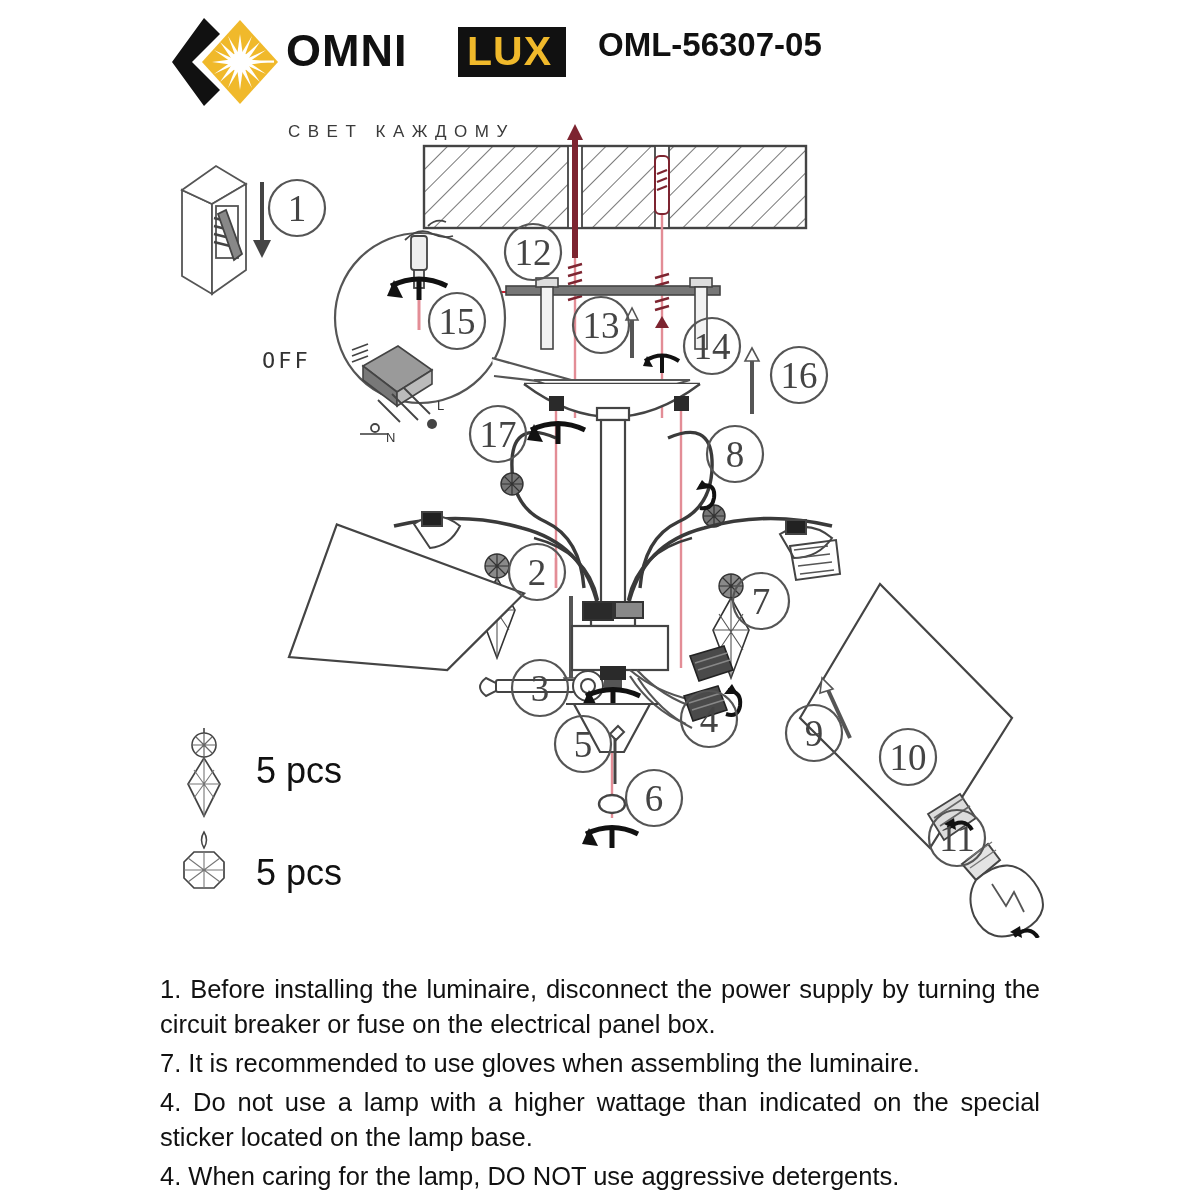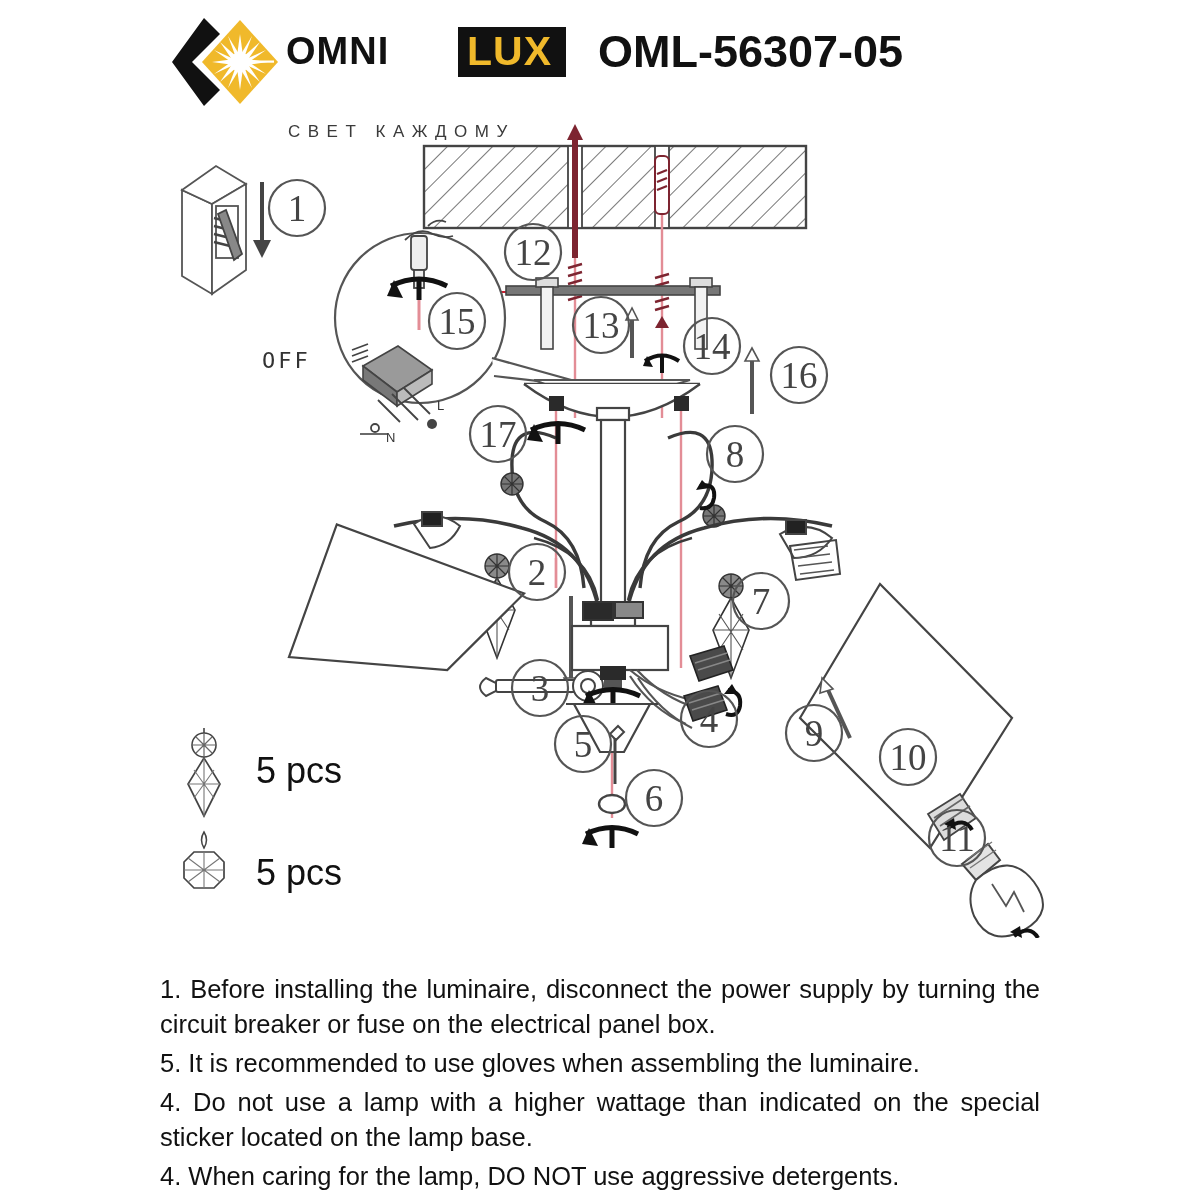--- a/index.html
+++ b/index.html
@@ -9,37 +9,37 @@
     position:relative;overflow:hidden;
   }
   #page{position:relative;width:1200px;height:1200px;}
 
   
   .header{position:absolute;left:0;top:0;width:1200px;height:118px;}
   .logo-wrap{position:absolute;left:168px;top:14px;width:380px;height:96px;}
   .logo-mark{position:absolute;left:0;top:2px;width:112px;height:92px;}
   .logo-words{position:absolute;left:118px;top:14px;width:270px;height:50px;}
   .word-omni{
-    position:absolute;left:0;top:0;font-size:38px;font-weight:bold;
+    position:absolute;left:0;top:0;font-size:45px;font-weight:bold;
     letter-spacing:1px;color:#111;line-height:46px;
   }
   .lux-box{
     position:absolute;left:172px;top:-1px;background:#111;
     padding:2px 14px 4px 9px;
   }
   .word-lux{
     font-size:41px;font-weight:bold;letter-spacing:1px;
     color:#f0b92b;line-height:44px;display:block;
   }
   .slogan{
     position:absolute;left:120px;top:64px;font-size:17px;
     letter-spacing:7.5px;color:#3a3a3a;font-weight:500;white-space:nowrap;margin-top:44px;
   }
   .product-code{
-    position:absolute;left:598px;top:26px;font-size:45px;font-weight:bold;
+    position:absolute;left:598px;top:26px;font-size:33px;font-weight:bold;
     color:#111;letter-spacing:0px;white-space:nowrap;
   }
 
   
   .diagram{position:absolute;left:0;top:118px;width:1200px;height:820px;}
   .dsvg{position:absolute;left:0;top:0;}
 
   .off-label{
     position:absolute;left:262px;top:230px;font-size:22px;letter-spacing:3px;
     color:#333;font-family:"DejaVu Sans Mono",monospace;
@@ -500,18 +500,18 @@
         <path d="M44 2 q5 8 0 16 q-5 -8 0 -16 Z" fill="#fff" stroke="#444" stroke-width="1.5"></path>
         <path d="M34 22 L54 22 L64 32 L64 48 L54 58 L34 58 L24 48 L24 32 Z" fill="#fff" stroke="#444" stroke-width="1.7"></path>
         <path d="M24 40 h40 M44 22 v36 M28 28 l32 24 M60 28 l-32 24" stroke="#777" stroke-width="1.1"></path>
       </svg>
       <span class="part-qty">5 pcs</span>
     </div>
   </div>
 
   <div class="notes">
     <p>1. Before installing the luminaire, disconnect the power supply by turning the circuit breaker or fuse on the electrical panel box.</p>
-    <p class="last">5. It is recommended to use gloves when assembling the luminaire.</p>
+    <p class="last">7. It is recommended to use gloves when assembling the luminaire.</p>
     <p>4. Do not use a lamp with a higher wattage than indicated on the special sticker located on the lamp base.</p>
     <p class="last">4. When caring for the lamp, DO NOT use aggressive detergents.</p>
   </div>
 
 </div>
 
 </body></html>

